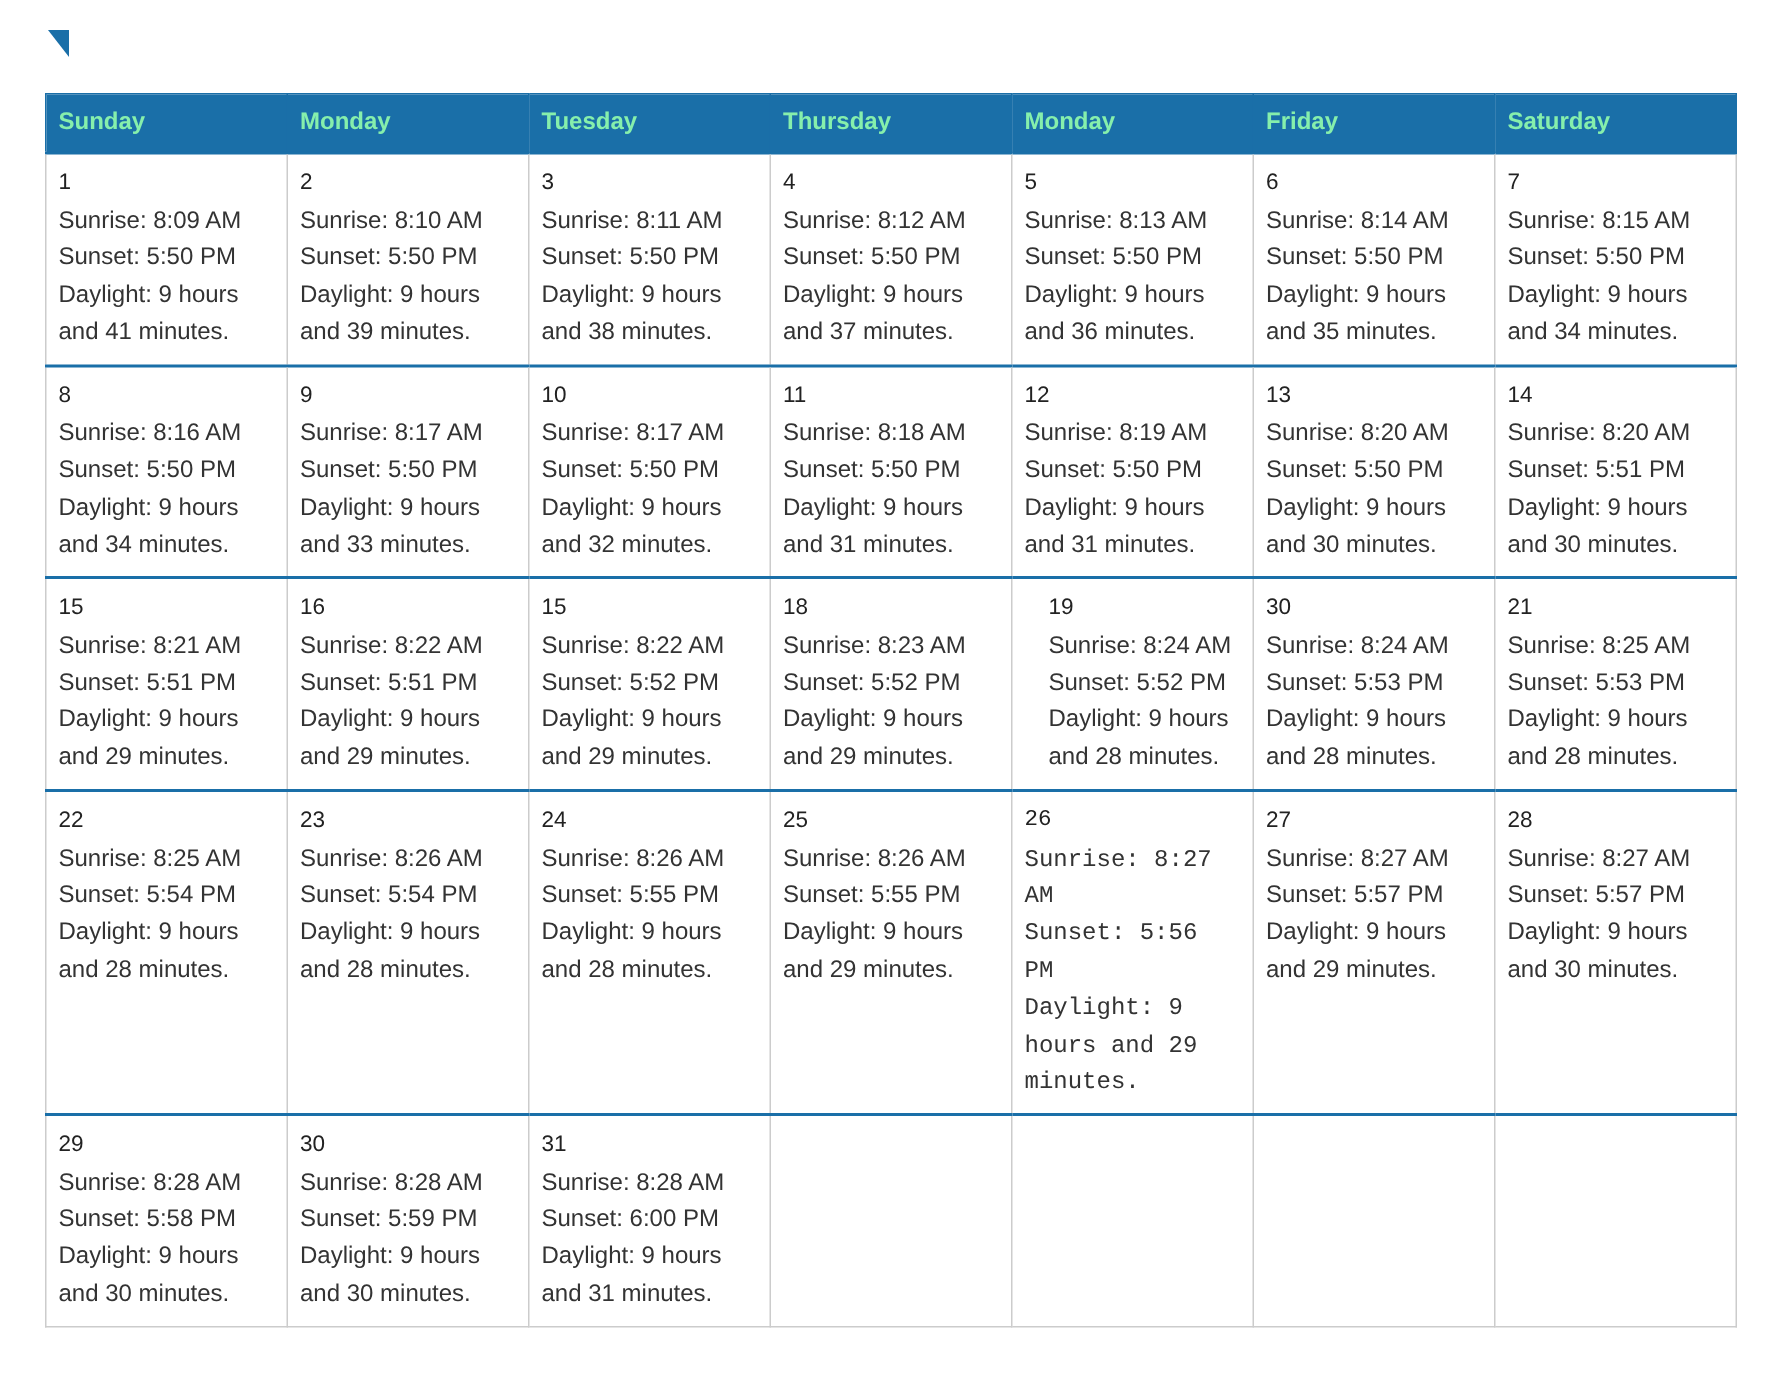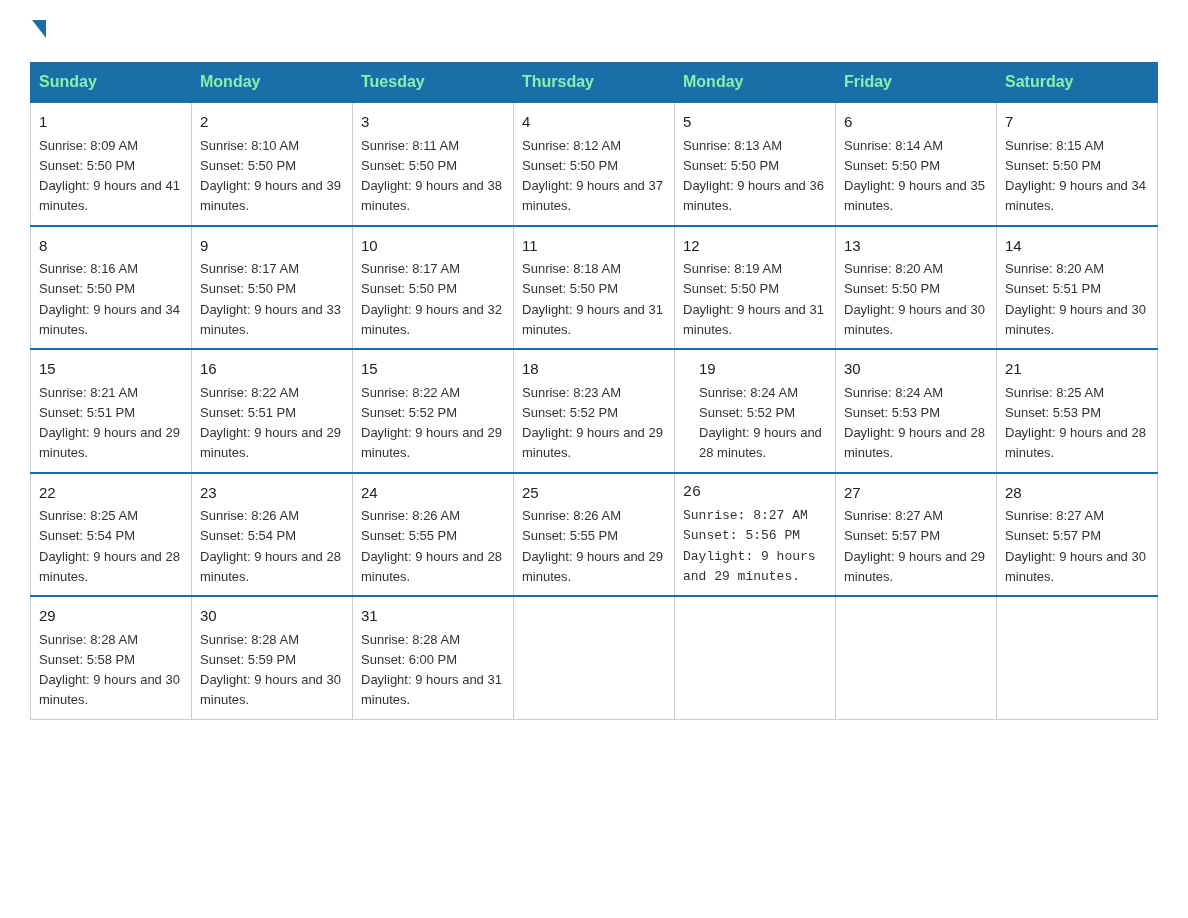--- a/index.html
+++ b/index.html
@@ -87,21 +87,21 @@
       border-top: 1px solid #ccc;
     }
     .day-num {
       font-size: 15px;
       font-weight: normal;
       color: #222;
       display: block;
       margin-bottom: 2px;
     }
     .day-info {
-      font-size: 13px;
+      font-size: 16px;
       color: #333;
       line-height: 1.55;
       margin-top: 36px;
     }
     .row-separator td {
       border-top: 2px solid #1a6fa8 !important;
     }
   </style>
 </head>
 <body>

